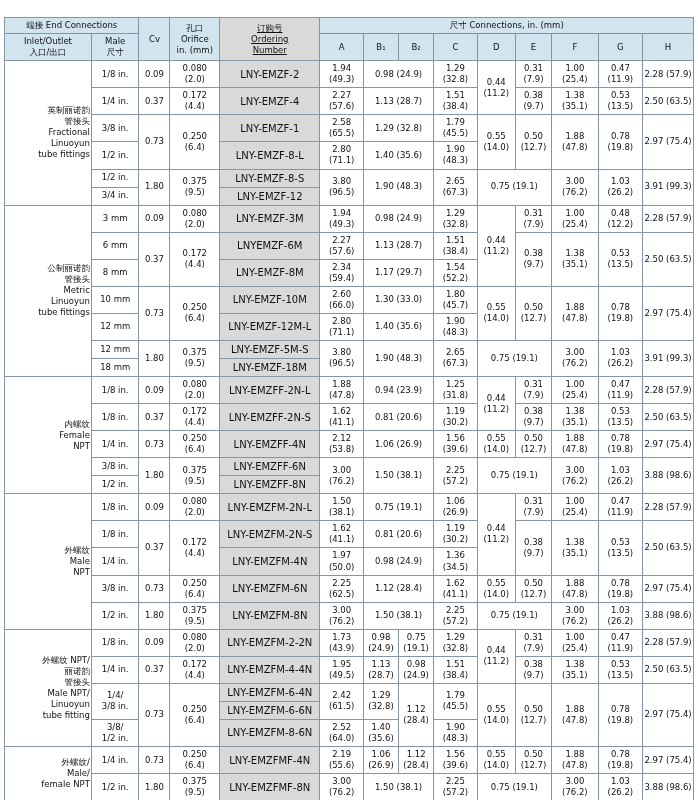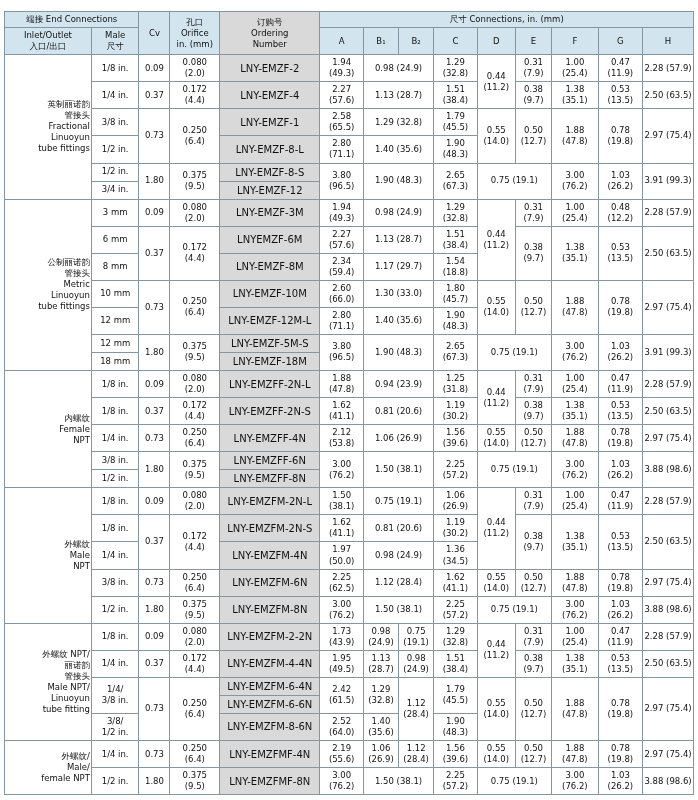--- a/index.html
+++ b/index.html
@@ -4,42 +4,42 @@
 <style>
   * { box-sizing: border-box; margin: 0; padding: 0; }
   html, body { background: #ffffff; }
   body {
     font-family: "DejaVu Sans", "Liberation Sans", sans-serif;
     color: #111;
   }
   .page {
     width: 698px;
     height: 800px;
-    padding: 11px 4px;
+    padding: 17px 4px;
     background: #fff;
   }
   table {
     border-collapse: collapse;
     table-layout: fixed;
     width: 100%;
     height: 100%;
   }
   th, td {
     border: 1px solid var(--border, #8496a3);
     text-align: center;
     vertical-align: middle;
     white-space: pre-line;
     font-size: 8.5px;
     line-height: 1.3;
     padding: 2px 1px;
     overflow: hidden;
     font-weight: normal;
   }
   th { background: var(--header-bg, #d2e5ef); }
-  th.gray { background: var(--ordering-bg, #d9d9d9); }
+  th.gray { background: var(--ordering-bg, #d9d9d9); text-decoration: underline; }
   td.c-ord { background: var(--ordering-bg, #d9d9d9); font-size: 10px; }
   td.c-label { font-size: 8.5px; text-align: right; }
   td.c-size, td.c-cv, td.c-ori { font-size: 8.5px; }
 </style>
 </head>
 <body>
 
 <div class="page">
   <table>
     <colgroup>
@@ -216,21 +216,21 @@
           <td rowspan="2" class="c-dim">0.53 (13.5)</td>
           <td rowspan="2" class="c-dim">2.50 (63.5)</td>
         </tr>
         <tr>
           <td class="c-size">8 mm</td>
           <td class="c-ord">LNY-EMZF-8M</td>
           <td class="c-dim">2.34
 (59.4)</td>
           <td colspan="2" class="c-dim">1.17 (29.7)</td>
           <td class="c-dim">1.54
-(18.8)</td>
+(52.2)</td>
         </tr>
         <tr>
           <td class="c-size">10 mm</td>
           <td rowspan="2" class="c-cv">0.73</td>
           <td rowspan="2" class="c-ori">0.250
 (6.4)</td>
           <td class="c-ord">LNY-EMZF-10M</td>
           <td class="c-dim">2.60
 (66.0)</td>
           <td colspan="2" class="c-dim">1.30 (33.0)</td>

